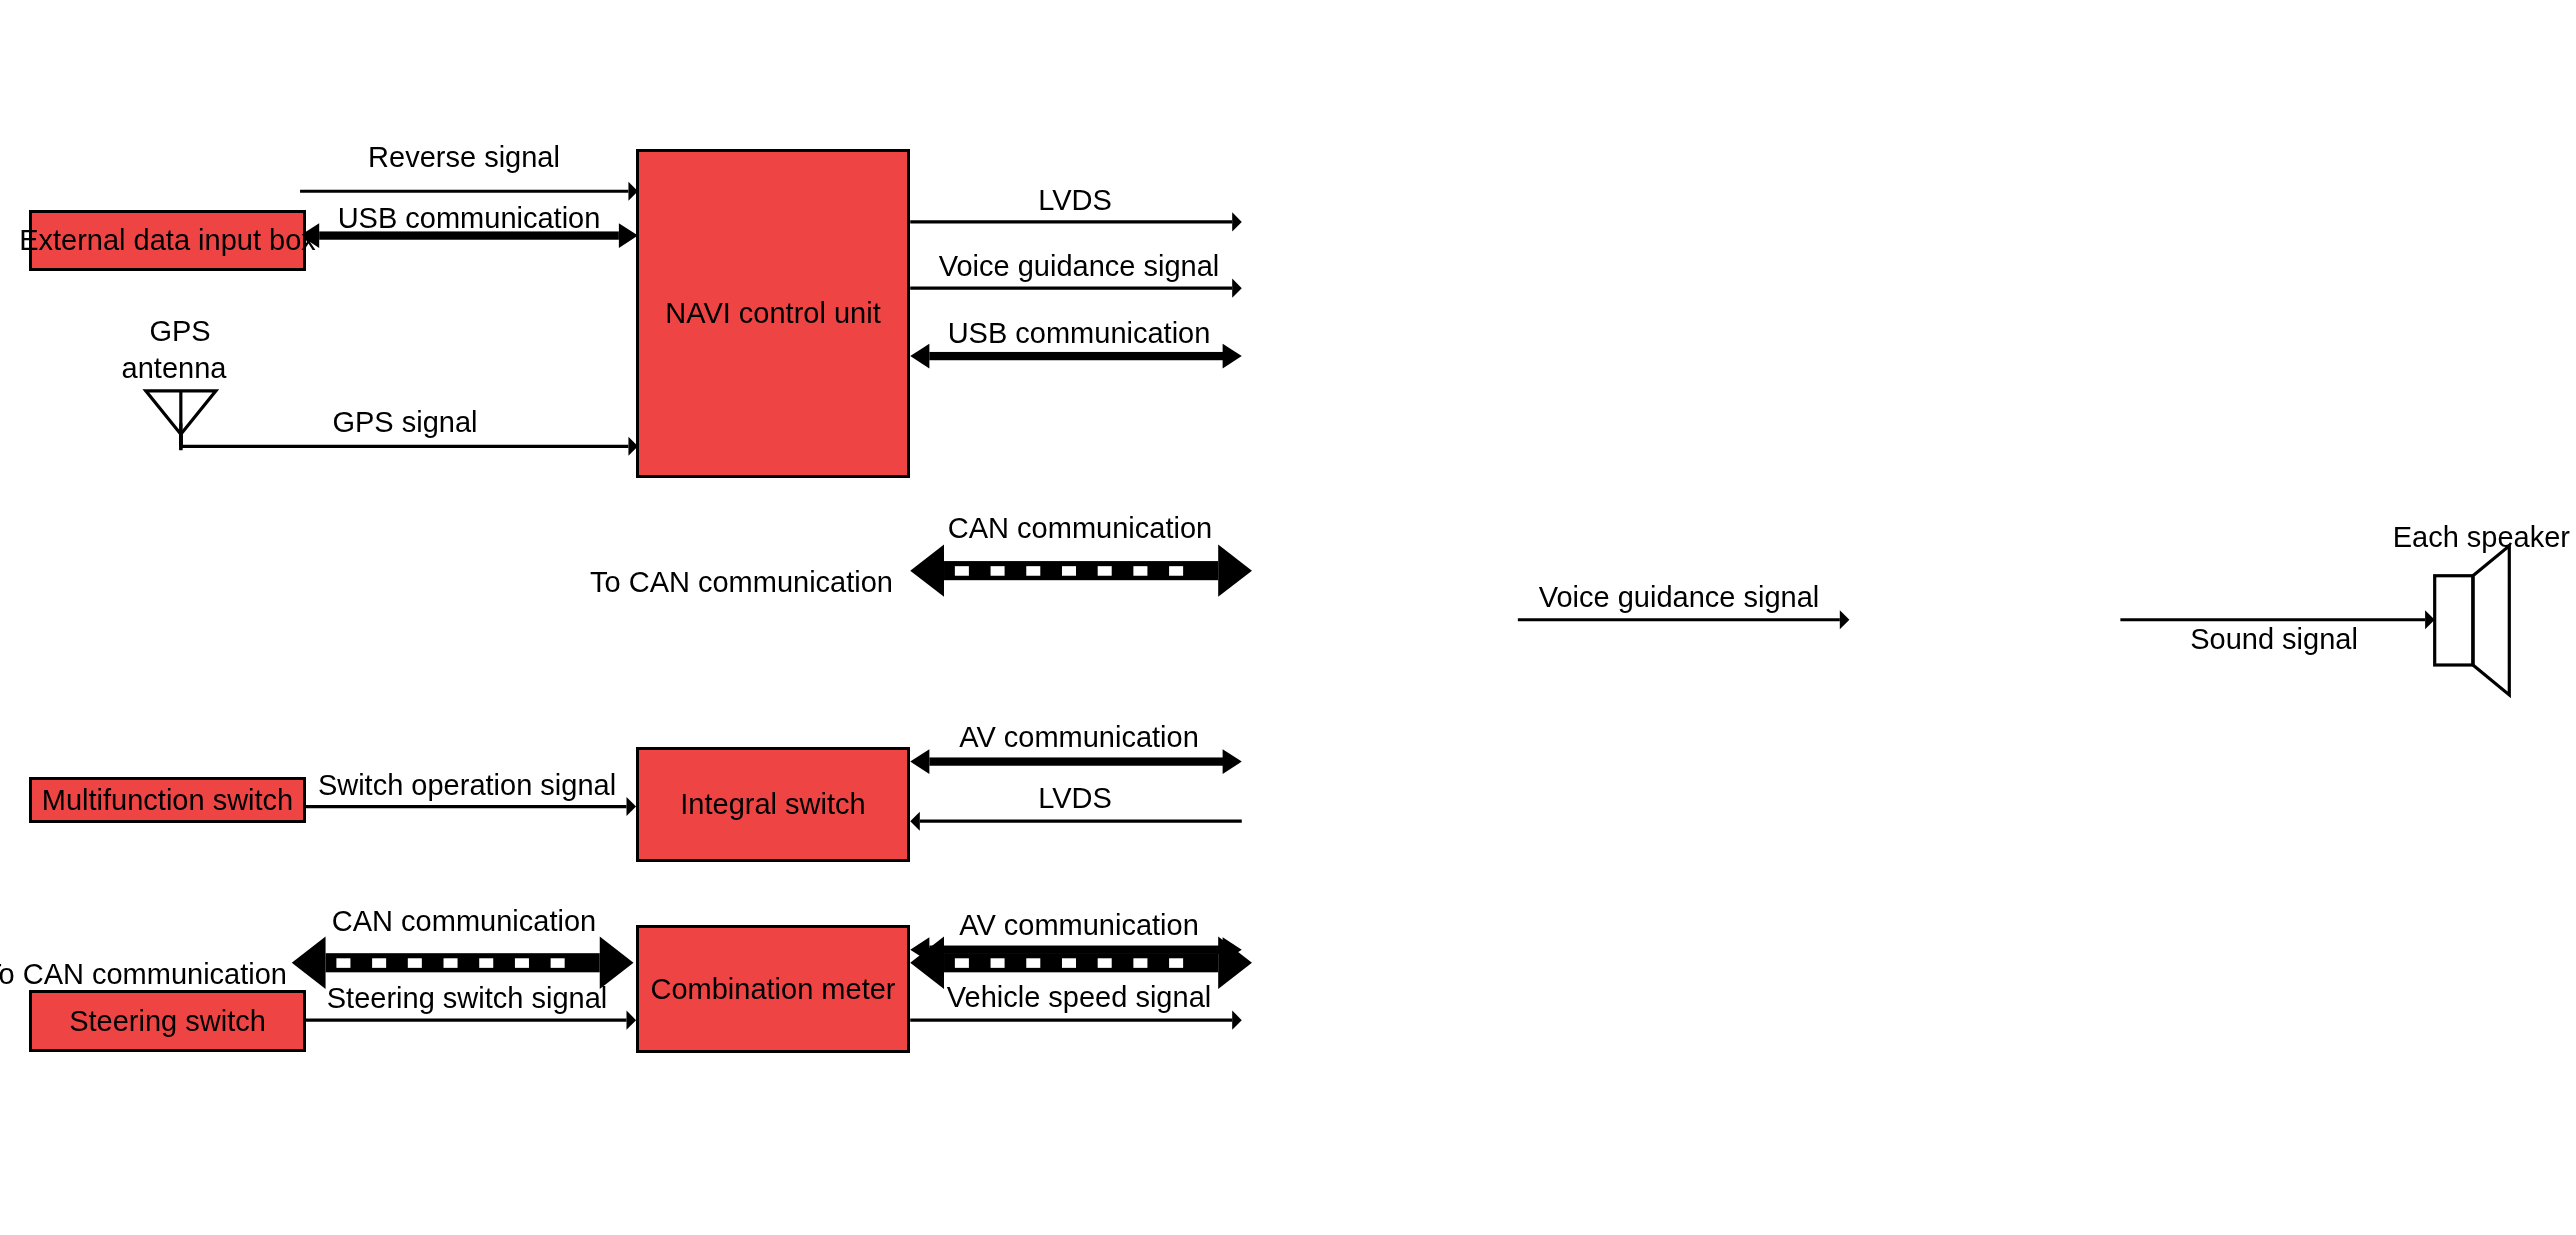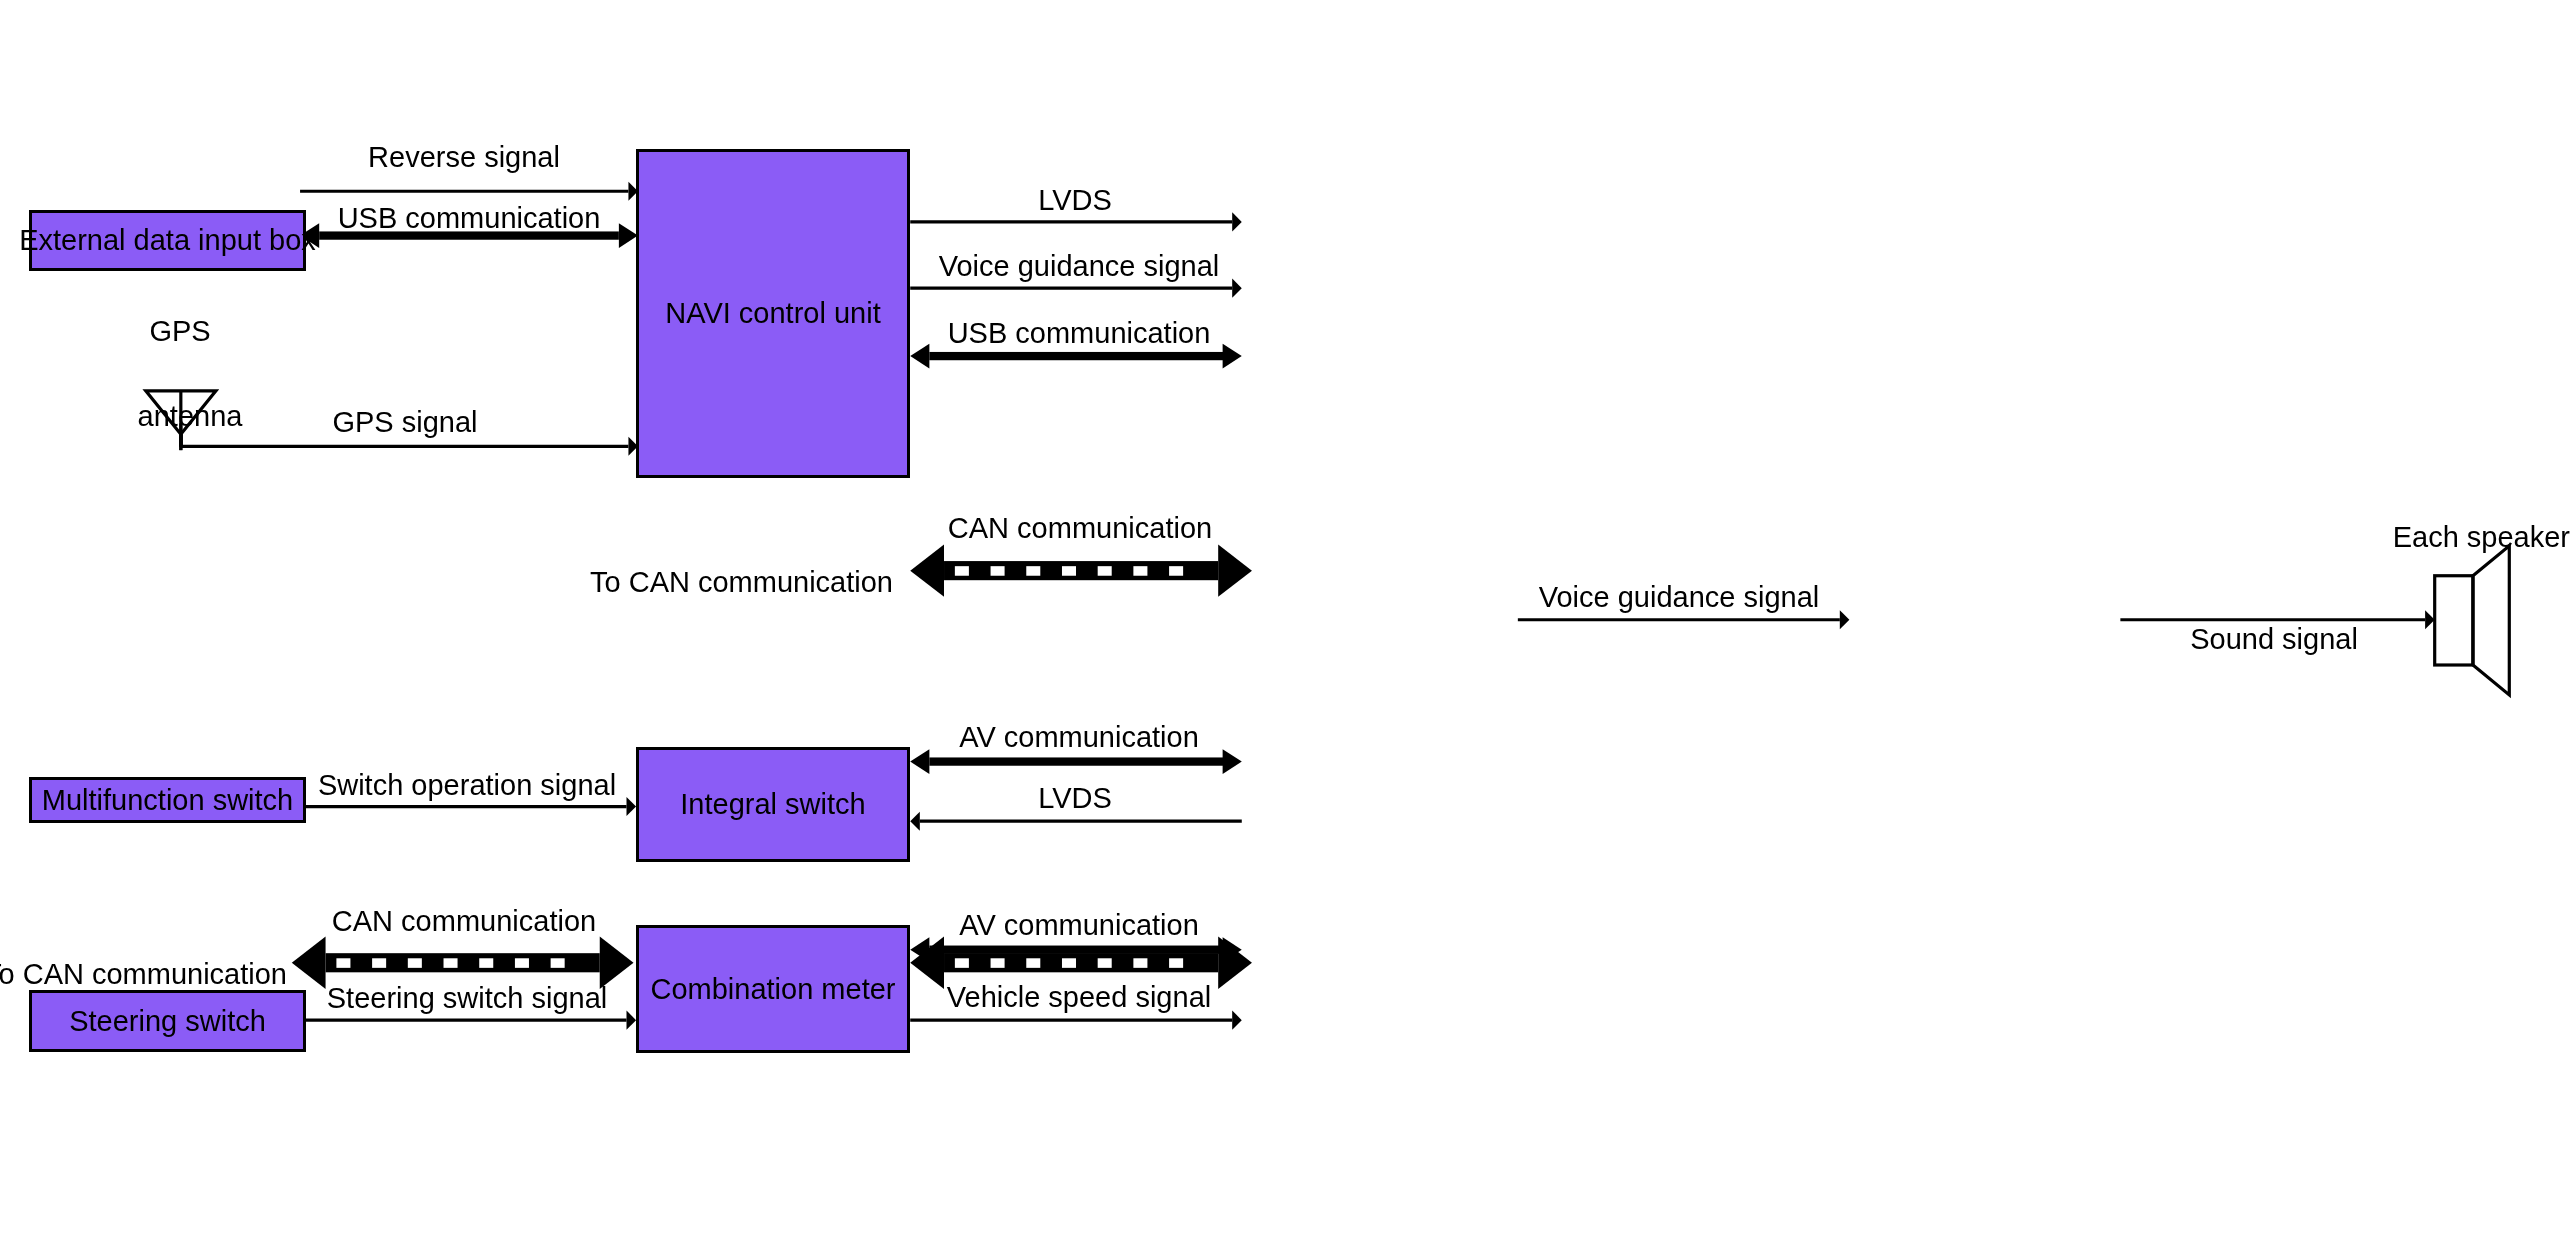--- a/index.html
+++ b/index.html
@@ -1,20 +1,20 @@
 <!DOCTYPE html>
 <html style="font-size:10.2px"><head>
 <meta charset="utf-8">
 <style>
   html,body{margin:0;padding:0;background:#ffffff;}
   body{width:2576px;height:1235px;overflow:hidden;font-family:"Liberation Sans",sans-serif;color:#000;}
   #stage{position:relative;width:2576px;height:1235px;background:#fff;}
   svg#canvas{position:absolute;left:0;top:0;width:2576px;height:1235px;}
 
-  .box{position:absolute;border:3.2px solid #000;background:#8b5cf6;box-sizing:border-box;
+  .box{position:absolute;border:3.2px solid #000;background:#ef4444;box-sizing:border-box;
        display:flex;align-items:center;justify-content:center;}
   .box span{font-size:29px;line-height:1;white-space:nowrap;}
   .lbl{position:absolute;font-size:29px;line-height:1.05;white-space:nowrap;}
   .lbl.c{transform:translateX(-50%);}
   .lbl.r{transform:translateX(-100%);margin-top:12px;}
 </style>
 </head>
 <body>
 
 <div id="stage">
@@ -191,21 +191,21 @@
 
   <div class="box" style="left:636px;top:925px;width:274px;height:128px;">
     <span>Combination meter</span>
   </div>
 
   <div class="lbl c" style="left:464px;top:142px;">Reverse signal</div>
 
   <div class="lbl c" style="left:469px;top:203px;">USB communication</div>
 
   <div class="lbl c" style="left:180px;top:316px;">GPS</div>
-  <div class="lbl c" style="left:190px;top:353px;margin-top:48px;">antenna</div>
+  <div class="lbl c" style="left:174px;top:353px;">antenna</div>
 
   <div class="lbl c" style="left:405px;top:407px;">GPS signal</div>
 
   <div class="lbl c" style="left:1075px;top:185px;">LVDS</div>
 
   <div class="lbl c" style="left:1079px;top:251px;">Voice guidance signal</div>
 
   <div class="lbl c" style="left:1079px;top:318px;">USB communication</div>
 
   <div class="lbl r" style="left:893px;top:555px;">To CAN communication</div>

